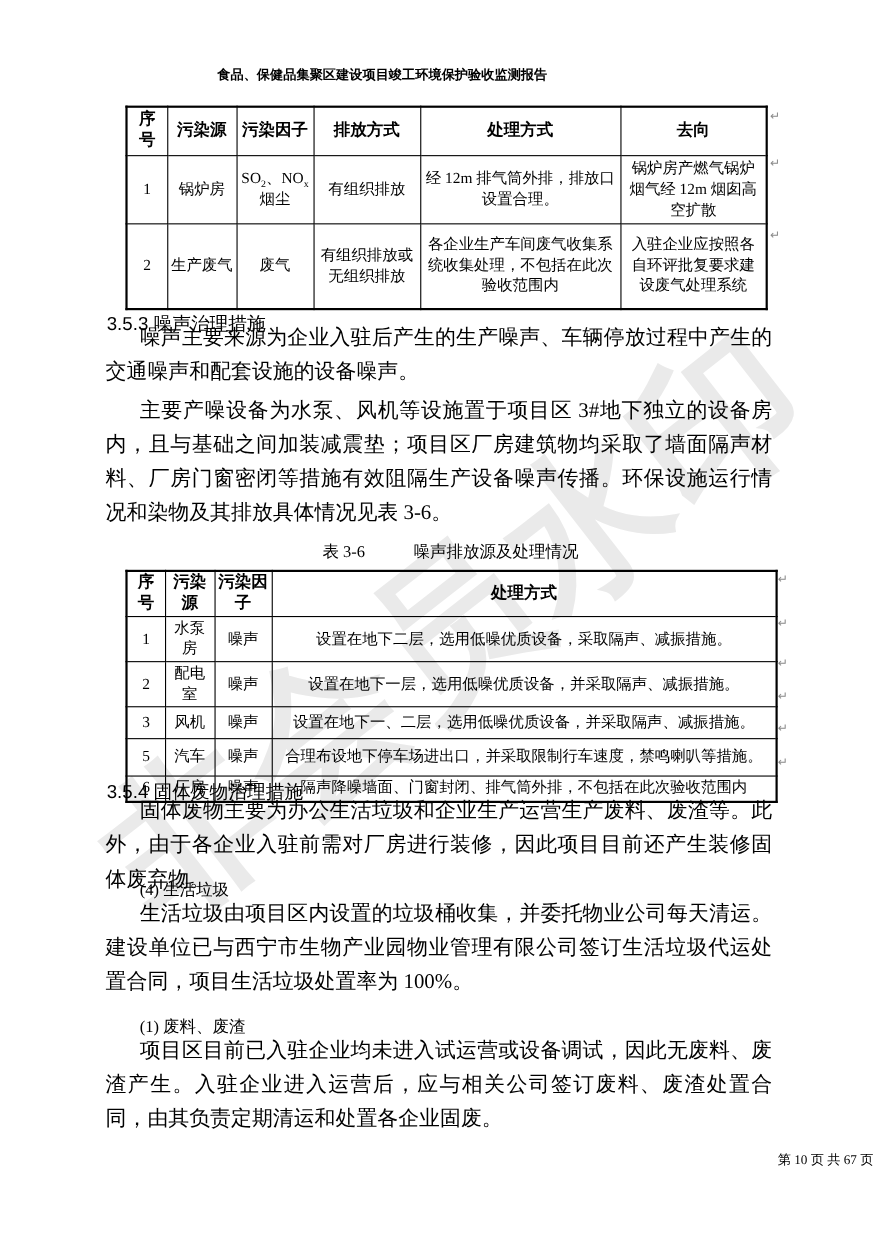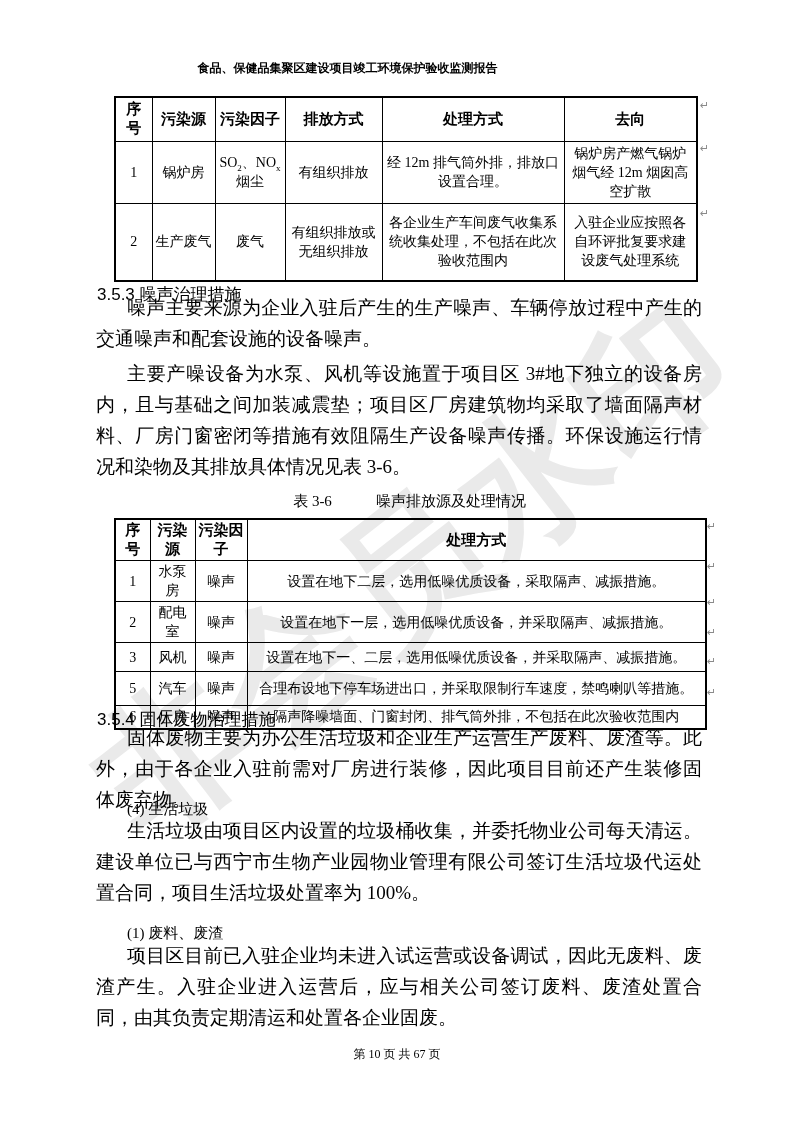--- a/index.html
+++ b/index.html
@@ -37,21 +37,21 @@
   }
   .subhead{
     position:absolute;left:96px;width:606px;font-size:15px;text-indent:31px;z-index:1;
   }
   .caption{
     position:absolute;left:114px;top:492px;width:591px;text-align:center;
     font-size:15px;font-weight:normal;z-index:1;
   }
   .caption .cap-label{margin-right:44px;}
   .page-footer{
-    position:absolute;top:1046px;left:0;width:794px;text-align:center;font-size:12px;z-index:1;
+    position:absolute;top:1046px;left:0;width:794px;text-align:right;font-size:12px;z-index:1;
   }
   .mark{
     position:absolute;color:#8a8a8a;font-size:11px;line-height:11px;z-index:1;
     font-family:"DejaVu Sans",sans-serif;
   }
 </style>
 </head>
 <body>
 
 <div class="watermark">非会员水印</div>

